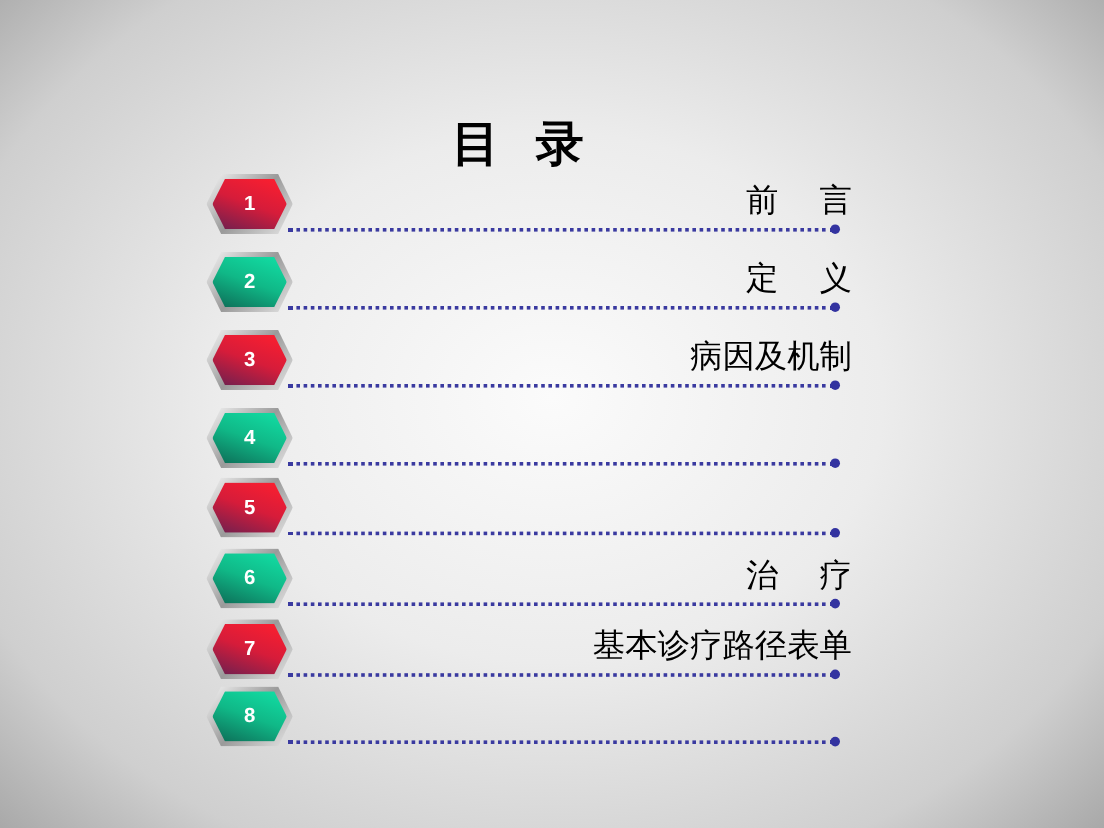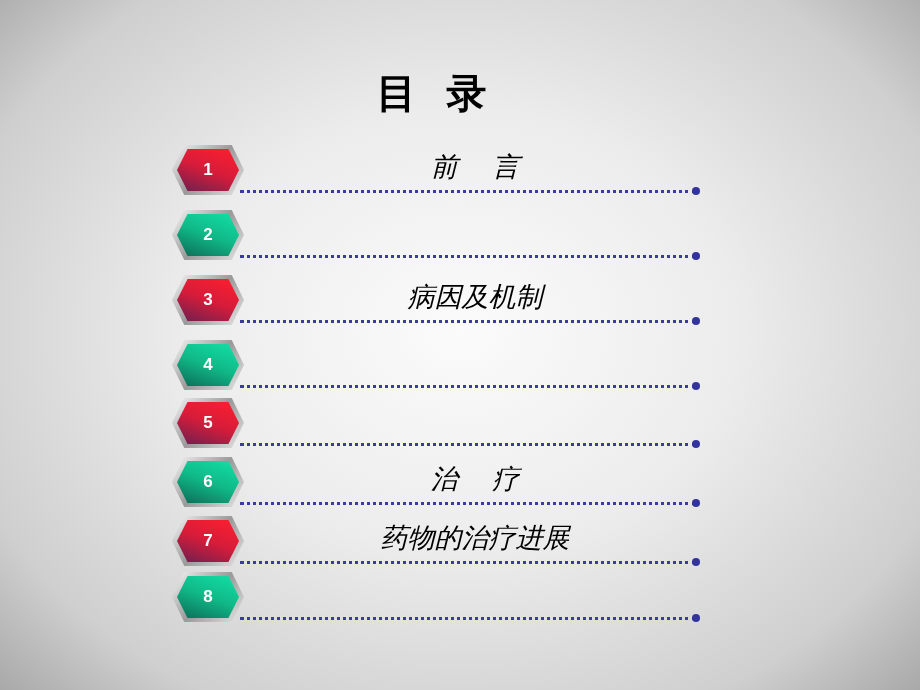--- a/index.html
+++ b/index.html
@@ -1,51 +1,52 @@
 <!DOCTYPE html>
 <html><head>
 <meta charset="utf-8">
 <style>
   html,body{margin:0;padding:0;}
   body{width:920px;height:690px;overflow:hidden;position:relative;
     background:radial-gradient(ellipse 75% 80% at 50% 48%, #fbfbfb 0%, #ececec 40%, #cfcfcf 75%, #9a9a9a 100%);
     font-family:"DejaVu Sans","Liberation Sans",sans-serif;}
-  .title{position:absolute;left:0;width:863px;top:66px;text-align:center;
+  .title{position:absolute;left:0;width:863px;top:92px;text-align:center;
     font-family:"DejaVu Serif","Liberation Serif",serif;font-weight:bold;font-size:40px;color:#000;letter-spacing:30px;text-indent:30px;}
   .row{position:absolute;left:170px;width:540px;height:58px;}
   .hex{position:absolute;left:2px;top:2px;width:72px;height:50px;
     clip-path:polygon(17% 0,83% 0,100% 50%,83% 100%,17% 100%,0 50%);
     background:linear-gradient(135deg,#f7f7f7,#9a9a9a 50%,#e6e6e6);}
   .hex-inner{position:absolute;left:5px;top:4px;width:62px;height:42px;
     clip-path:polygon(17% 0,83% 0,100% 50%,83% 100%,17% 100%,0 50%);
     display:flex;align-items:center;justify-content:center;
     color:#fff;font-weight:bold;font-size:17px;font-family:"Liberation Sans",sans-serif;}
   .red .hex-inner{background:linear-gradient(200deg,#ff1f2e 0%,#d61c3a 50%,#6a2050 100%);}
   .green .hex-inner{background:linear-gradient(200deg,#12e0a6 0%,#10b887 50%,#0d6a55 100%);}
   .line{position:absolute;left:70px;right:14px;top:47px;border-top:3px dotted #3a3aa0;}
   .dot{position:absolute;right:10px;top:44px;width:8px;height:8px;border-radius:50%;background:#3333a0;}
-  .label{position:absolute;left:70px;right:0;top:6px;text-align:center;font-size:27px;color:#000;white-space:pre;font-style:italic;}
+  .label{position:absolute;left:70px;right:0;top:6px;text-align:right;font-size:27px;color:#000;white-space:pre;}
 </style>
 </head>
 <body>
 
 <div class="title">目录</div>
 <div id="toc">
     <div class="row red" style="top: 143px;">
       <div class="hex">
         <div class="hex-inner">1</div>
       </div>
       <div class="label">前    言</div>
       <div class="line"></div>
       <div class="dot"></div>
     </div>
     <div class="row green" style="top: 208px;">
       <div class="hex">
         <div class="hex-inner">2</div>
       </div>
+      <div class="label">定    义</div>
       <div class="line"></div>
       <div class="dot"></div>
     </div>
     <div class="row red" style="top: 273px;">
       <div class="hex">
         <div class="hex-inner">3</div>
       </div>
       <div class="label">病因及机制</div>
       <div class="line"></div>
       <div class="dot"></div>
@@ -69,21 +70,21 @@
         <div class="hex-inner">6</div>
       </div>
       <div class="label">治    疗</div>
       <div class="line"></div>
       <div class="dot"></div>
     </div>
     <div class="row red" style="top: 514px;">
       <div class="hex">
         <div class="hex-inner">7</div>
       </div>
-      <div class="label">药物的治疗进展</div>
+      <div class="label">基本诊疗路径表单</div>
       <div class="line"></div>
       <div class="dot"></div>
     </div>
     <div class="row green" style="top: 570px;">
       <div class="hex">
         <div class="hex-inner">8</div>
       </div>
       <div class="line"></div>
       <div class="dot"></div>
     </div>

